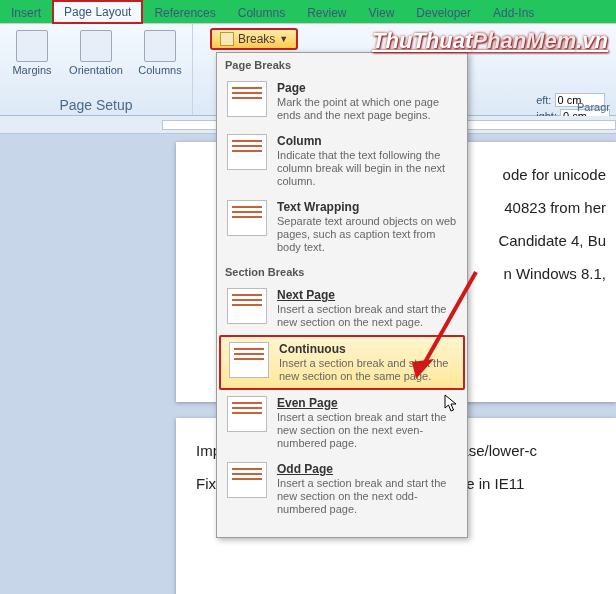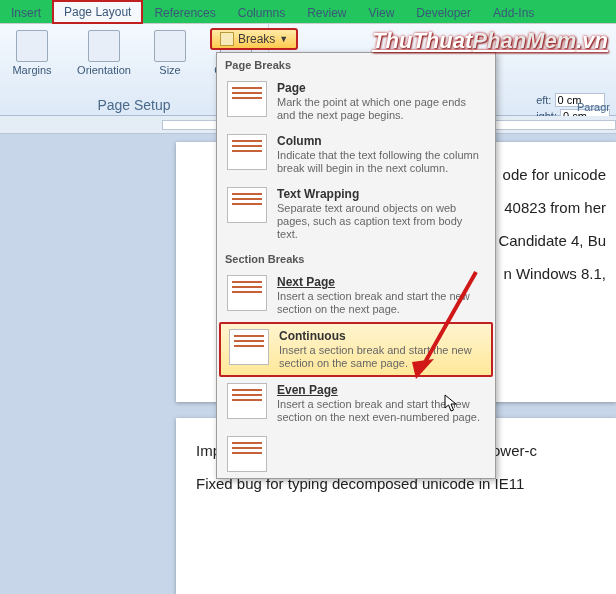--- a/index.html
+++ b/index.html
@@ -2,32 +2,32 @@
 <html><head>
 <meta charset="utf-8">
 <style>
 * { box-sizing: border-box; margin: 0; padding: 0; font-family: "Segoe UI", Tahoma, sans-serif; }
 body { width: 616px; height: 594px; background: #fff; overflow: hidden; position: relative; }
 .tabbar { display: flex; height: 24px; background: #22c55e; border-bottom: 1px solid #ccc; font-size: 12px; align-items: flex-end; }
 .tab { padding: 3px 10px; color: #3b5879; cursor: default; border: 1px solid transparent; border-bottom: none; }
 .tab.active { border: 2px solid #c02020; background: #f5f9fd; color: #3b5879; position: relative; top: 1px; }
 .ribbon { display: flex; height: 92px; background: linear-gradient(#f4f9fe,#dde9f7); border-bottom: 1px solid #a9bcd3; position: relative; }
 .group { border-right: 1px solid #c4d4e6; padding: 4px 6px 2px; display: flex; flex-direction: column; }
-.group-items { display: flex; flex: 1; gap: 20px; }
+.group-items { display: flex; flex: 1; gap: 12px; }
 .big-btn { display: flex; flex-direction: column; align-items: center; width: 52px; font-size: 11px; color: #3b5879; padding-top: 2px; }
 .big-btn .ico { width: 32px; height: 32px; background: #e8eef7; border: 1px solid #9ab; border-radius: 2px; margin-bottom: 2px; display:flex;align-items:center;justify-content:center; }
 .group-label { text-align: center; font-size: 14px; color: #4a6a8a; padding-top: 2px; }
 .ribright { position:absolute; right:6px; top:68px; font-size:11px; color:#3b5879; }
 .ribright div{line-height:16px;}
 .ribright input{width:50px;font-size:11px;border:1px solid #b4c4d6;background:#fff;padding:0 2px;}
 .paragr{position:absolute;right:6px;bottom:2px;font-size:11px;color:#4a6a8a;}
 .breaks-btn { position: absolute; left: 210px; top: 28px; height: 22px; padding: 4px 8px; background: linear-gradient(#ffe9a6,#ffcb4f); border: 2px solid #c02020; border-radius: 3px; font-size: 12px; color: #3b3b3b; display: flex; align-items: center; gap: 4px; }
 .breaks-btn .bi{width:14px;height:14px;background:#f7e9b8;border:1px solid #b89b3a;}
 .breaks-btn .dd{font-size:9px;}
-.dropdown { position: absolute; left: 216px; top: 52px; width: 280px; background: #f4f4f4; border: 1px solid #9c9c9c; box-shadow: 2px 2px 6px rgba(0,0,0,.3); z-index: 50; padding-bottom:0;}
+.dropdown { position: absolute; left: 216px; top: 52px; width: 252px; background: #f4f4f4; border: 1px solid #9c9c9c; box-shadow: 2px 2px 6px rgba(0,0,0,.3); z-index: 50; padding-bottom:15px;}
 .dd-header { font-size: 11px; font-weight: bold; color: #555; padding: 6px 8px 4px; }
 .dd-item { display: flex; gap: 10px; padding: 6px 10px; align-items: flex-start; }
 .dd-item .thumb { width: 40px; height: 36px; background: #fff; border: 1px solid #bbb; flex: none; position:relative; }
 .dd-item .thumb::before{content:"";position:absolute;left:4px;right:4px;top:5px;height:2px;background:#c7613a;box-shadow:0 5px 0 #c7613a,0 10px 0 #c7613a;}
 .dd-item .txt { flex: 1; }
 .dd-item .title { font-size: 12px; color: #333; font-weight: bold; }
 .dd-item .title.u{text-decoration:underline;}
 .dd-item .desc { font-size: 11px; color: #666; line-height: 13px; margin-top:1px;}
 .dd-item.highlight { background: linear-gradient(#fff4cf,#ffe89a); border: 2px solid #c02020; margin: 0 2px; padding: 5px 8px; border-radius: 2px; justify-content: center; }
 .ruler { position:absolute; left:0; right:0; top:116px; height:18px; background:#e4ecf5; border-bottom:1px solid #b9c6d6; z-index:1;}
@@ -57,24 +57,20 @@
 <div class="ribbon">
   <div class="group">
     <div class="group-items">
       <div class="big-btn">
           <div class="ico"></div>
           <span>Margins</span>
         </div>
       <div class="big-btn">
           <div class="ico"></div>
           <span>Orientation</span>
-        </div>
-      <div class="big-btn" style="width:40px">
-          <div class="ico"></div>
-          <span>Size</span>
         </div>
       <div class="big-btn">
           <div class="ico"></div>
           <span>Columns</span>
         </div>
     </div>
     <div class="group-label">Page Setup</div>
   </div>
   <div class="ribright">
     <div><span>eft:</span> <input value="0 cm" style=""></div>
@@ -147,20 +143,24 @@
   </div>
   <div class="dd-item">
     <div class="thumb"></div>
     <div class="txt">
         <div class="title u">Even Page</div>
         <div class="desc">Insert a section break and start the new section on the next even-numbered page.</div>
       </div>
   </div>
   <div class="dd-item">
     <div class="thumb"></div>
+    <div class="txt">
+        <div class="title u">Odd Page</div>
+        <div class="desc">Insert a section break and start the new section on the next odd-numbered page.</div>
+      </div>
   </div>
 </div>
 
 <svg class="arrow" width="80" height="120">
   <line x1="70" y1="8" x2="18" y2="100" stroke="#d01818" stroke-width="4"></line>
   <polygon points="10,115 28,95 6,98" fill="#d01818"></polygon>
 </svg>
 
 <svg class="cursor" viewBox="0 0 16 20">
   <path d="M1 1 L1 14 L4.5 11 L7 17 L9.5 16 L7 10 L12 10 Z" fill="#fff" stroke="#000" stroke-width="1"></path>

